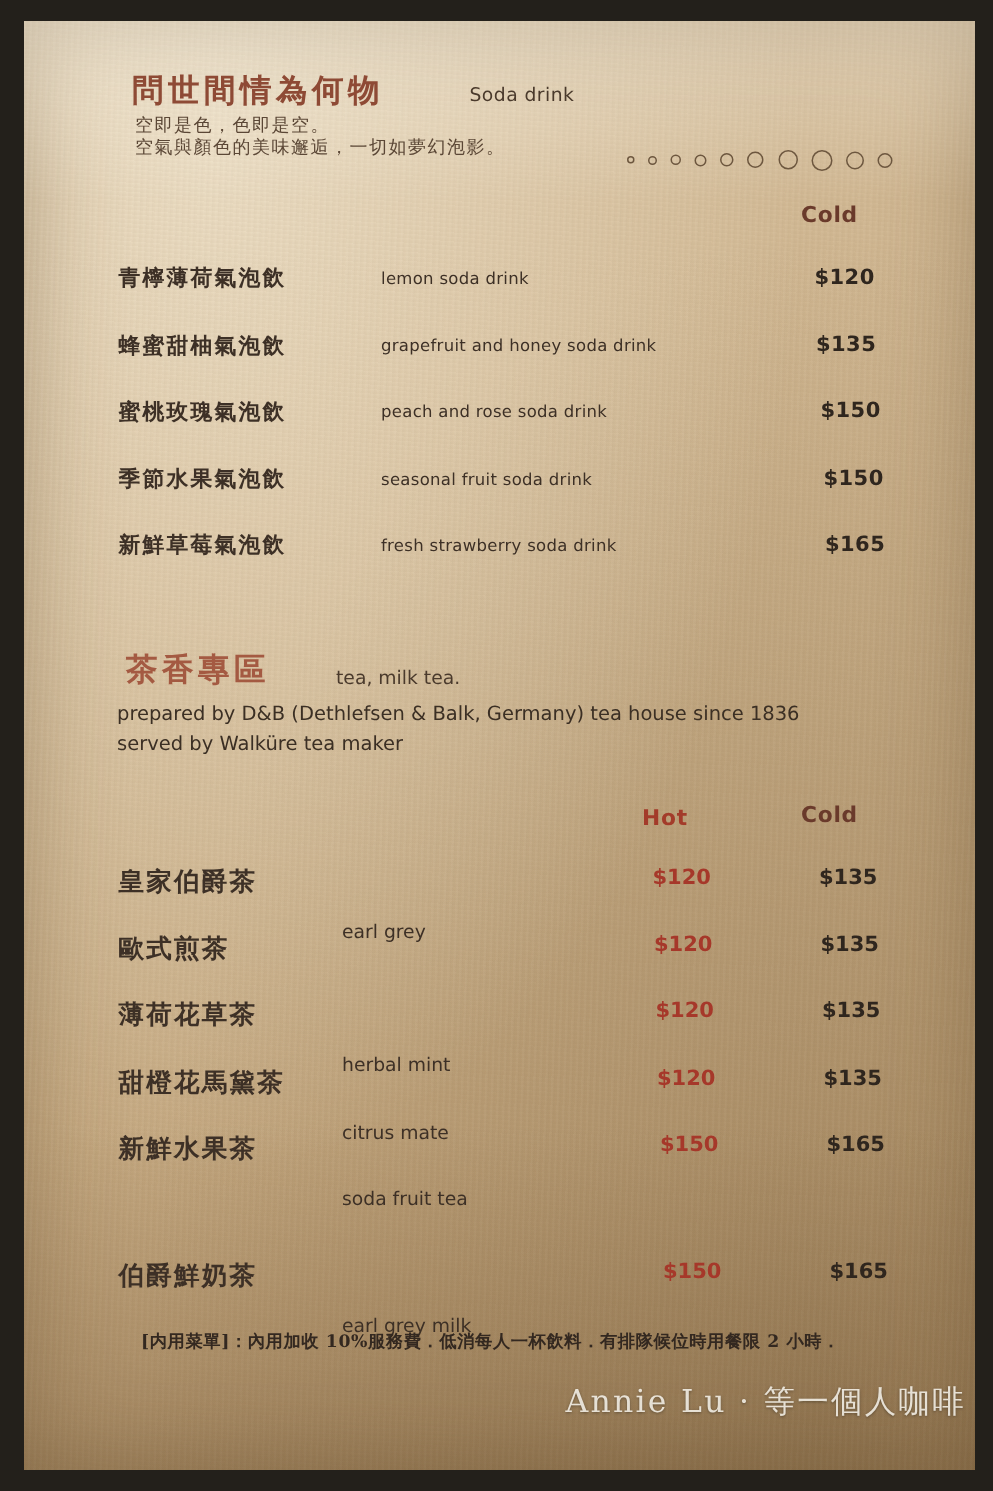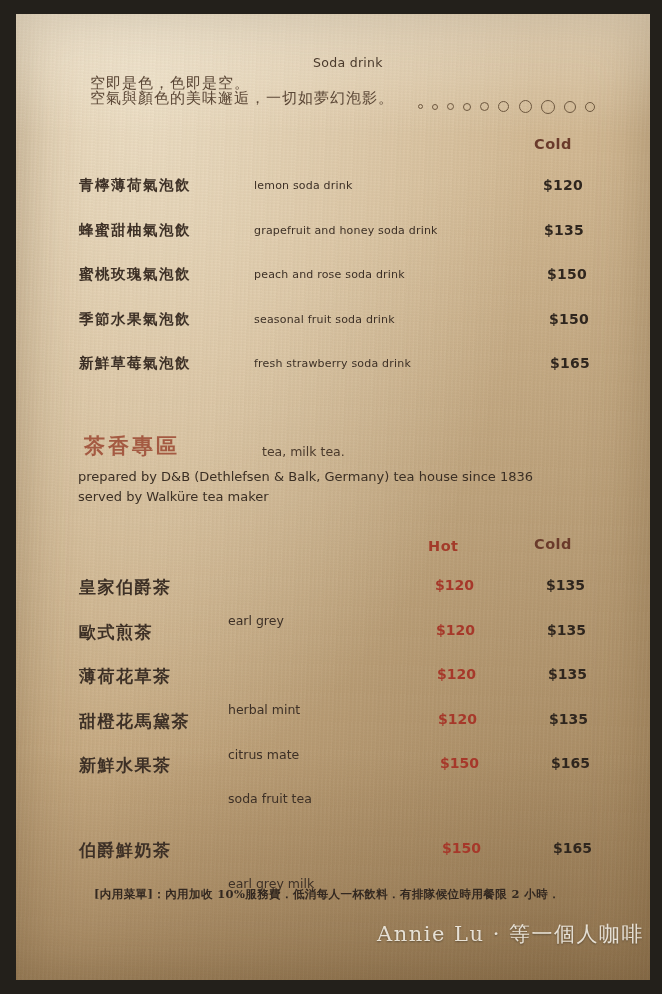--- a/index.html
+++ b/index.html
@@ -78,21 +78,21 @@
     top: 41px;
     font-size: 12.5px;
     color: #4a3a2c;
     letter-spacing: 0.3px;
   }
   .sec1-poem {
     position: absolute;
     left: 74px;
     top: 62px;
     font-family: "DejaVu Serif", "Liberation Serif", serif;
-    font-size: 15px;
+    font-size: 12px;
     line-height: 15px;
     color: #5b4736;
     letter-spacing: 1px;
   }
   .bubbles { position: absolute; left: 398px; top: 82px; }
   .bubbles span {
     display: inline-block;
     border: 1px solid #6d573f;
     border-radius: 50%;
     margin-left: 4px;
@@ -153,21 +153,20 @@
     font-weight: bold;
     letter-spacing: 3px;
     color: #a45a42;
   }
   .sec2-sub {
     position: absolute;
     left: 208px;
     top: 12px;
     font-size: 12.5px;
     color: #4a3a2c;
-    margin-left: 38px;
   }
   .sec2-line1 {
     position: absolute;
     left: 62px;
     top: 37px;
     font-size: 13px;
     color: #3b2f24;
   }
   .sec2-line2 {
     position: absolute;
@@ -266,20 +265,21 @@
 <body>
 
 <div class="photo">
   <div class="paper">
     <div class="grain"></div>
     <div class="shade-top"></div>
     <div class="shade-bottom"></div>
 
     <div class="content">
 
+      <div class="sec1-title">問世間情為何物</div>
       <div class="sec1-sub">Soda drink</div>
 
       <div class="sec1-poem">
         <div>空即是色，色即是空。</div>
         <div>空氣與顏色的美味邂逅，一切如夢幻泡影。</div>
       </div>
 
       <div class="bubbles">
         <span style="width:3px;height:3px;"></span>
         <span style="width:4px;height:4px;"></span>

